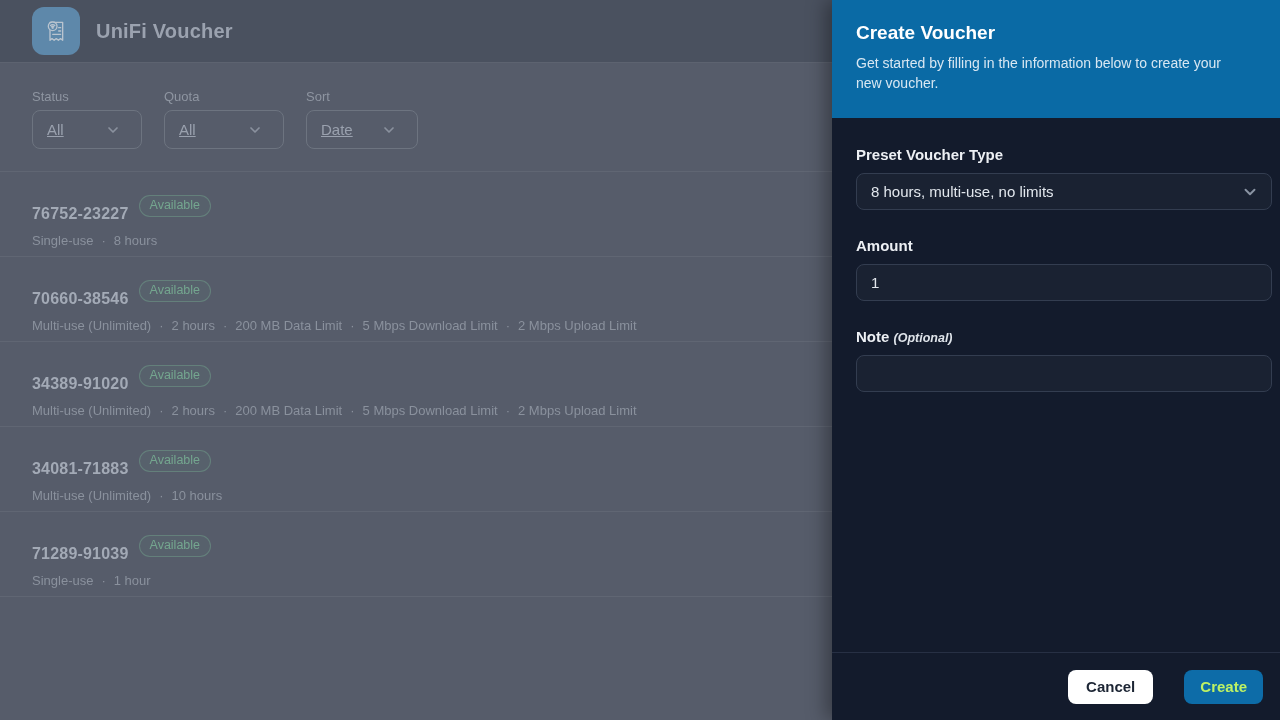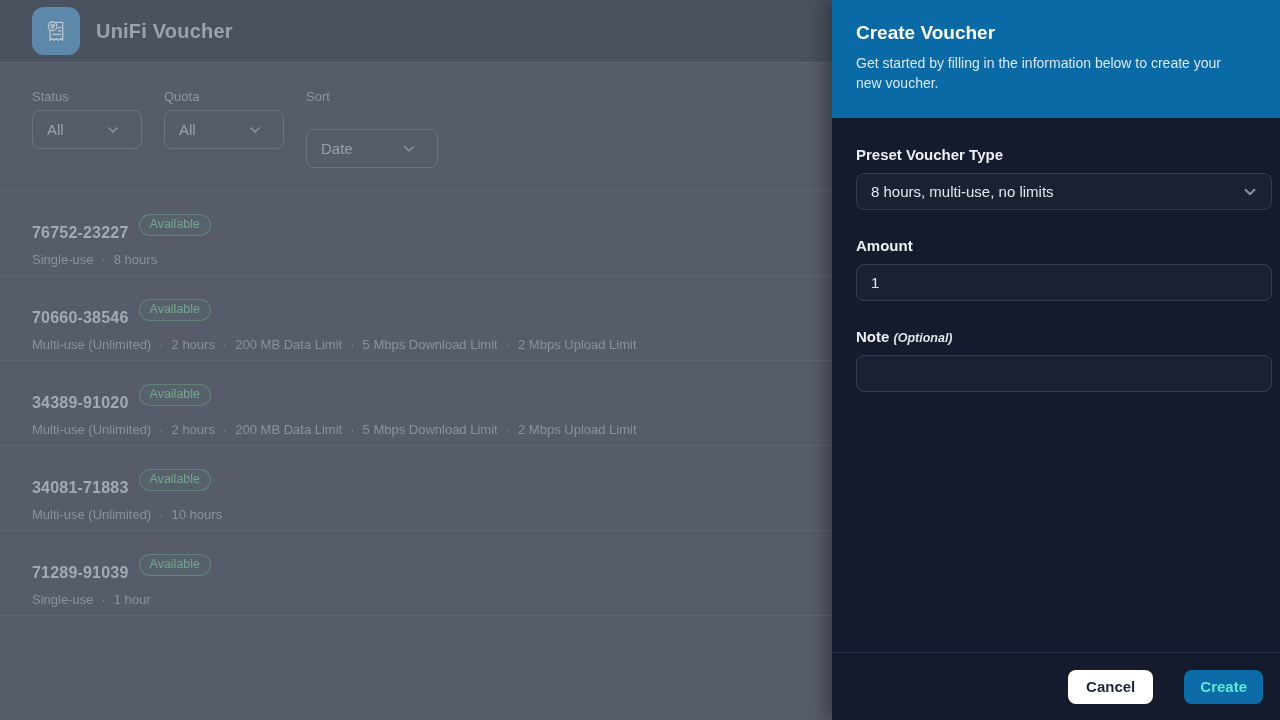--- a/index.html
+++ b/index.html
@@ -26,25 +26,25 @@
 
   .filters {
     display:flex; gap:22px; padding:26px 32px 22px 32px;
     border-bottom:1px solid #606673;
   }
   .filter-group { display:flex; flex-direction:column; }
   .filter-label { font-size:13px; color:#8e95a1; margin-bottom:6px; }
   .filter-select {
     height:39px; border:1px solid #6d7480; border-radius:8px; background:transparent;
     display:flex; align-items:center; justify-content:space-between;
-    padding:0 20px 0 14px; color:#9aa1ae; font-size:15px; cursor:pointer;
+    padding:0 20px 0 14px; color:#9aa1ae; font-size:15px; cursor:pointer;text-decoration:underline;
   }
   .filter-group:nth-of-type(1) .filter-select { width:110px; }
   .filter-group:nth-of-type(2) .filter-select { width:120px; }
-  .filter-group:nth-of-type(3) .filter-select { width:132px;margin-top:19px; }
+  .filter-group:nth-of-type(3) .filter-select { width:112px; }
   .chev { color:#8a919e; display:inline-flex; }
 
   .voucher-row { padding:17px 32px 0 32px; height:85px; border-bottom:1px solid #606673; }
   .voucher-top { display:flex; align-items:center; }
   .voucher-code { font-size:16px; font-weight:bold; color:#a3aab6; letter-spacing:.2px;margin-top:16px; }
   .badge {
     margin-left:10px; font-size:12.5px; color:#74a68f;
     border:1px solid rgba(116,166,143,.45); background:rgba(116,166,143,.07);
     border-radius:999px; padding:3px 10px 4px 10px; line-height:1;
   }
@@ -79,21 +79,21 @@
   .panel-footer {
     height:68px; border-top:1px solid #273044; display:flex; align-items:center;
     justify-content:flex-end; gap:31px; padding:0 17px;
   }
   .btn {
     height:34px; border:none; border-radius:8px; font-size:15px; font-weight:bold;
     font-family:"Liberation Sans", sans-serif; cursor:pointer; display:inline-flex;
     align-items:center; padding:0 18px;
   }
   .btn-cancel { background:#ffffff; color:#1c2534; }
-  .btn-create { background:#0d6ca8; color:#5eead4; padding:0 16px; }
+  .btn-create { background:#0d6ca8; color:#bef264; padding:0 16px; }
 </style>
 </head>
 <body>
 
 <div class="main">
   <div class="app-header">
     <div class="app-icon">
       <svg width="32" height="32" viewBox="0 0 48 48" fill="none" stroke="#b9c4cf" stroke-width="2" stroke-linecap="round" stroke-linejoin="round">
         <path d="M15 11 h19 v27 l-3.2 -2.6 -3.2 2.6 -3.2 -2.6 -3.2 2.6 -3.2 -2.6 -3 2.6 z"></path>
         <line x1="28" y1="19" x2="31" y2="19"></line>

